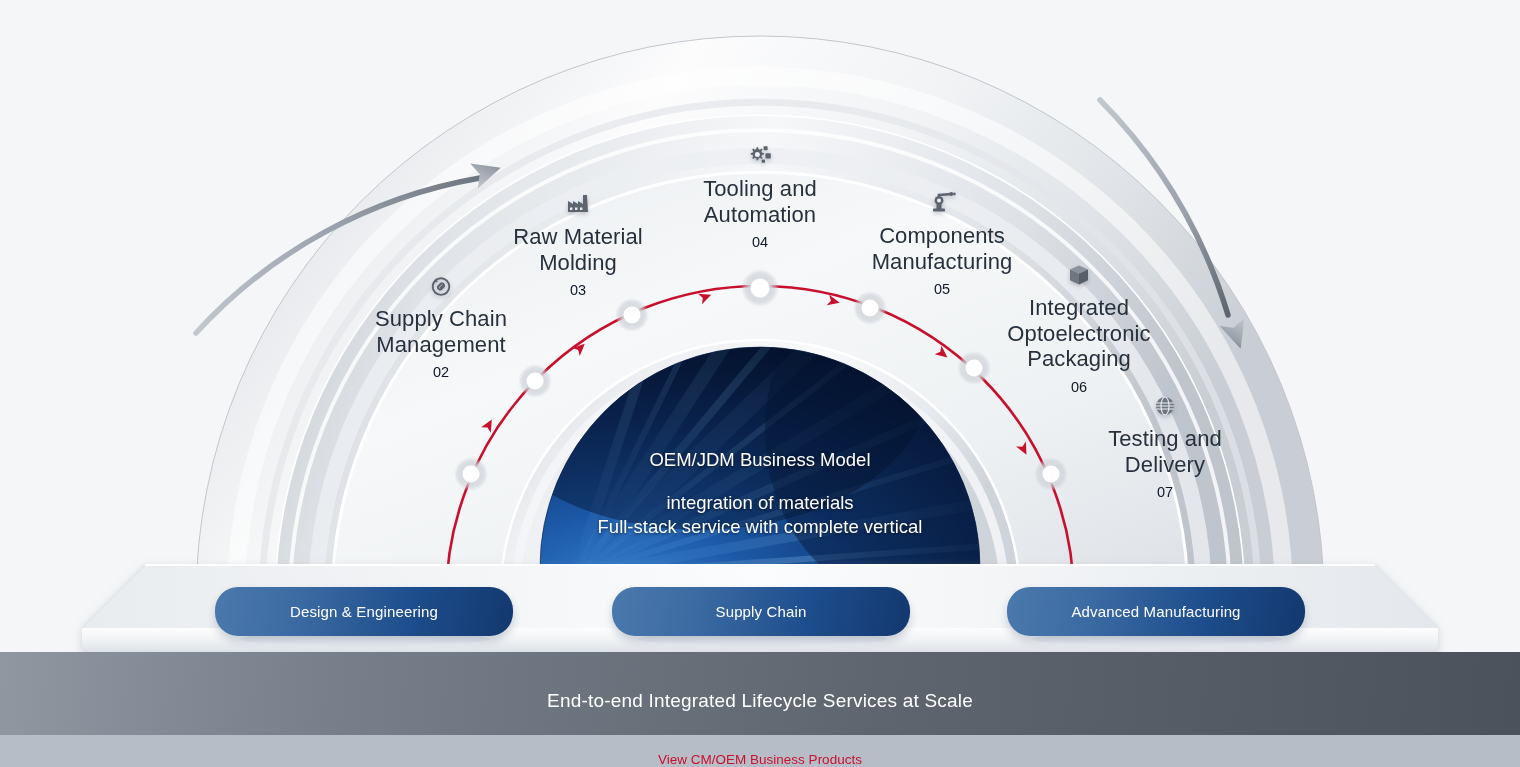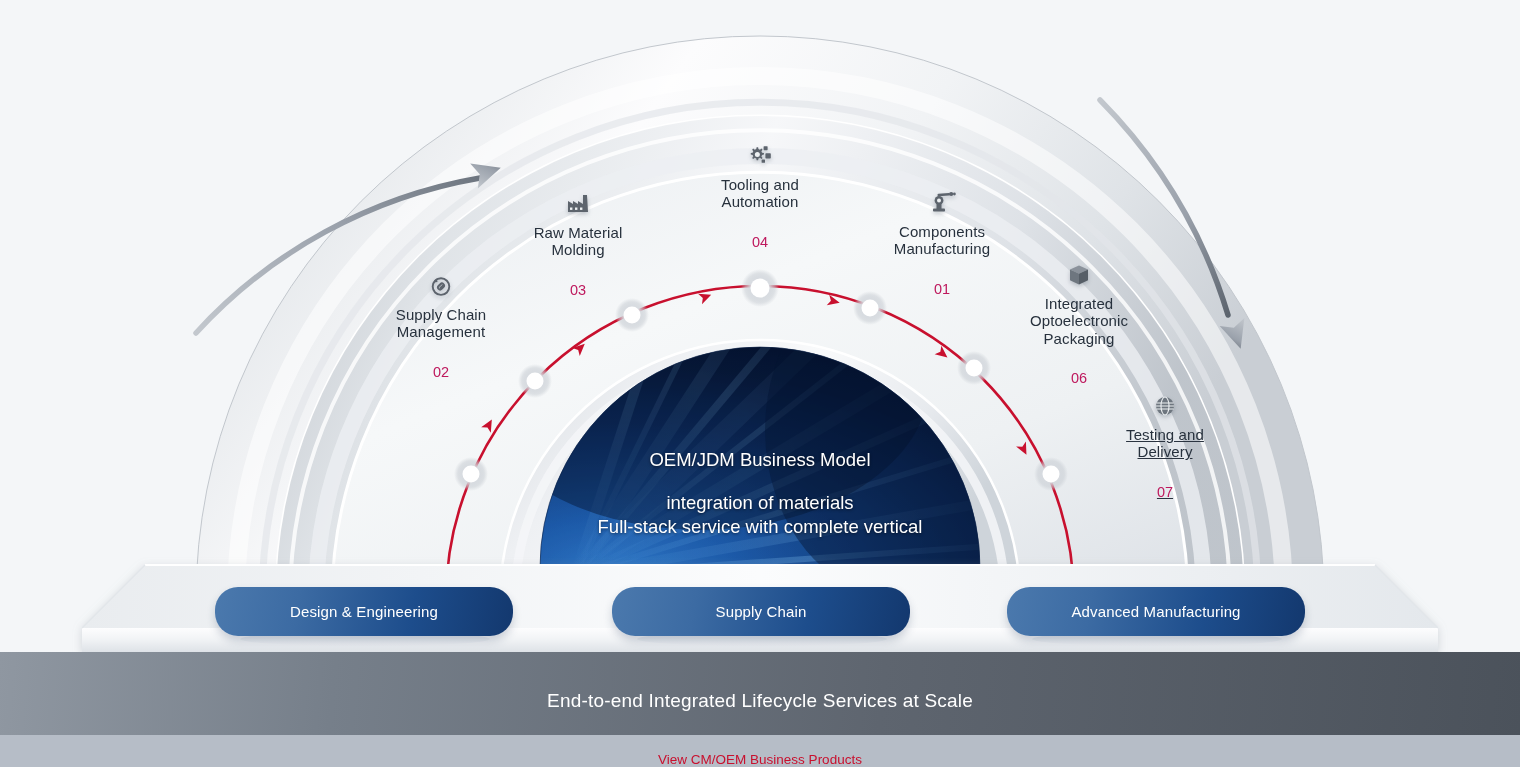--- a/index.html
+++ b/index.html
@@ -23,22 +23,22 @@
     line-height:1.16;
     user-select:none;
   }
   .step .ico {
     display:block;
     height:26px;
     margin:0 auto 6px auto;
     line-height:26px;
   }
   .step .ico svg { display:block; margin:0 auto; filter: drop-shadow(0 2px 2px rgba(90,100,115,.35)); }
-  .step .ttl { font-size:15px; letter-spacing:.1px; color:#27313d; }
-  .step .num { font-size:14.5px; margin-top:23px; color:#be185d; }
+  .step .ttl { font-size:22px; letter-spacing:.1px; color:#27313d; }
+  .step .num { font-size:14.5px; margin-top:7px; color:#0f172a; }
 
   
   .hub {
     position:absolute;
     left:540px; top:448px;
     width:440px;
     text-align:center;
     color:#ffffff;
     line-height:1.3;
     text-shadow:0 1px 3px rgba(0,0,0,.55);
@@ -354,40 +354,40 @@
           <circle cx="12" cy="9.4" r="4.4"></circle>
           <circle cx="12" cy="9.4" r="2" fill="#eef1f3"></circle>
           <rect x="10.5" y="2.4" width="12.5" height="2.6" rx="1.1" transform="rotate(-4 16 3.7)"></rect>
           <circle cx="24.2" cy="3.0" r="2.1"></circle>
           <circle cx="27.4" cy="3.0" r="1.4"></circle>
         </g>
       </svg>
     </span>
     <div class="ttl">Components</div>
     <div class="ttl">Manufacturing</div>
-    <div class="num">01</div>
+    <div class="num">05</div>
   </div>
 
   <div class="step" style="left:974px; top:263px;">
     <span class="ico">
       <svg width="24" height="24" viewBox="0 0 24 24">
         <g>
           <polygon points="12,2.4 21,6.6 12,10.8 3,6.6" fill="#8b929b"></polygon>
           <polygon points="3,6.6 12,10.8 12,21.6 3,17.2" fill="#6e767f"></polygon>
           <polygon points="21,6.6 12,10.8 12,21.6 21,17.2" fill="#565e67"></polygon>
         </g>
       </svg>
     </span>
     <div class="ttl">Integrated</div>
     <div class="ttl">Optoelectronic</div>
     <div class="ttl">Packaging</div>
     <div class="num">06</div>
   </div>
 
-  <div class="step" style="left:1060px; top:394px;text-decoration:underline;">
+  <div class="step" style="left:1060px; top:394px;">
     <span class="ico">
       <svg width="24" height="24" viewBox="0 0 24 24">
         <circle cx="12" cy="12" r="9" fill="#6e767f"></circle>
         <g fill="none" stroke="#eef1f3" stroke-width="1.1">
           <ellipse cx="12" cy="12" rx="4" ry="9"></ellipse>
           <path d="M3.3 9 H20.7 M3.3 15 H20.7 M3 12 H21"></path>
         </g>
       </svg>
     </span>
     <div class="ttl">Testing and</div>

